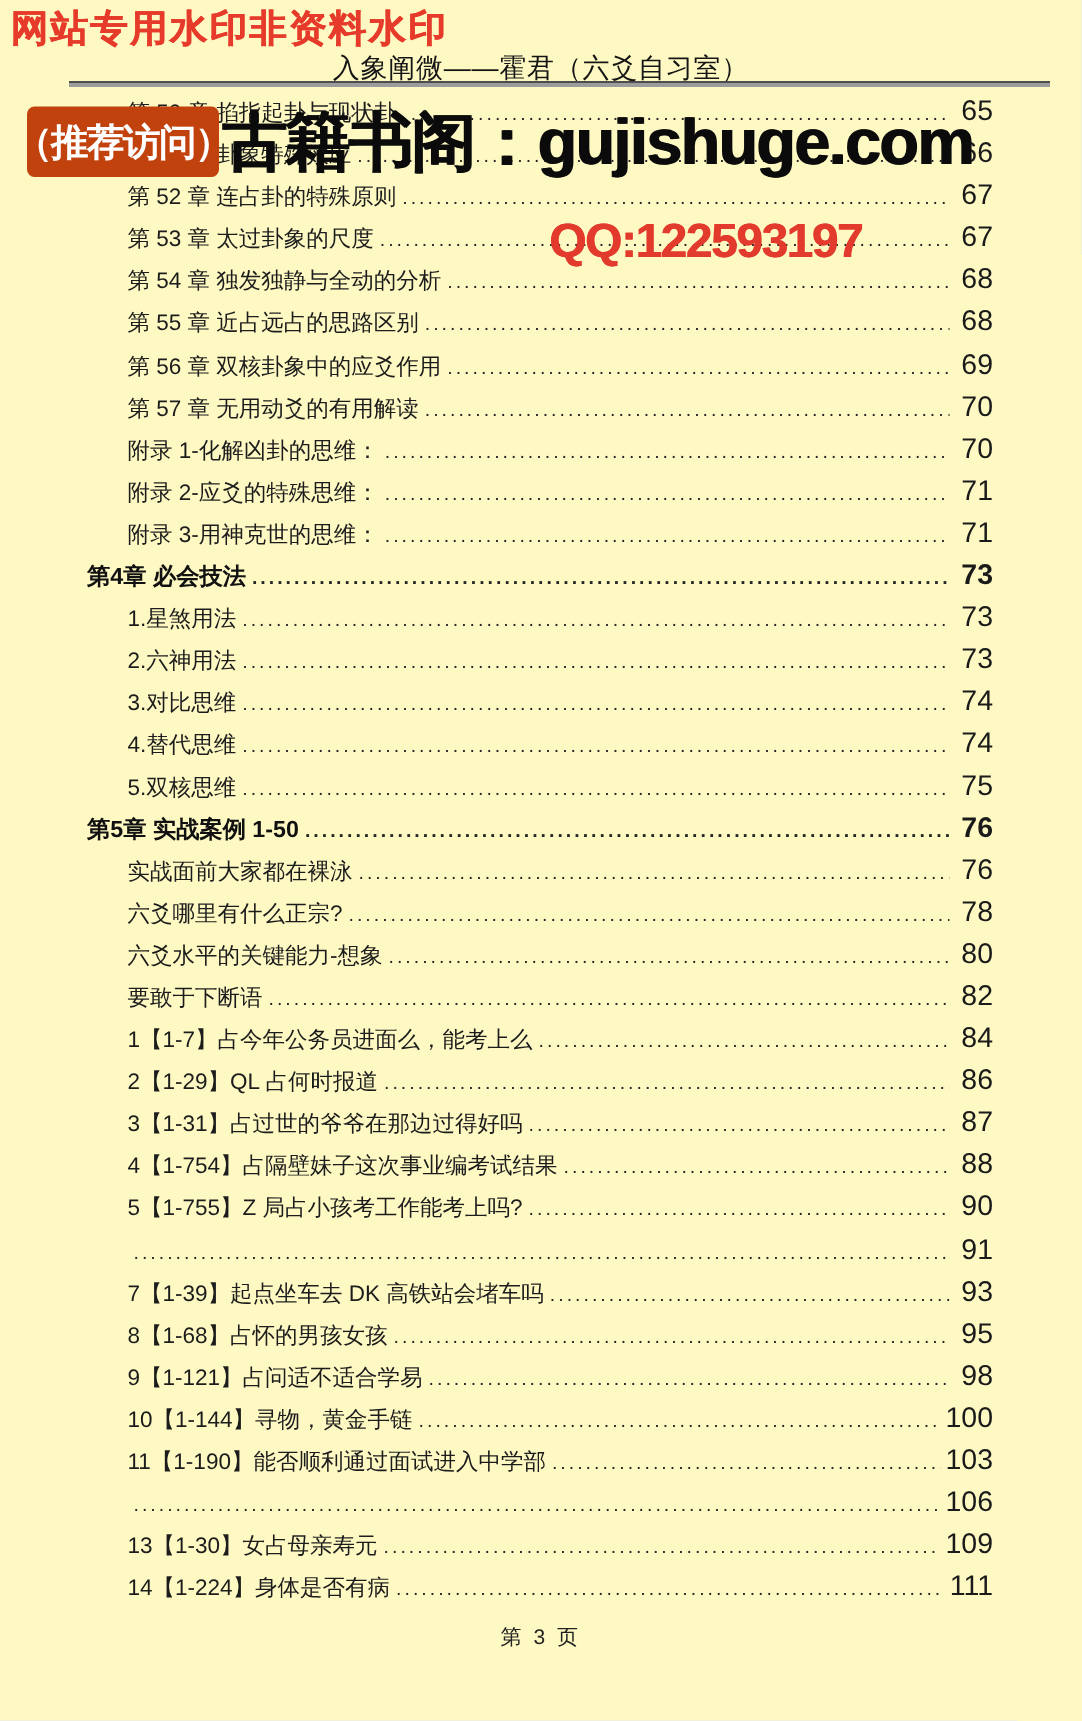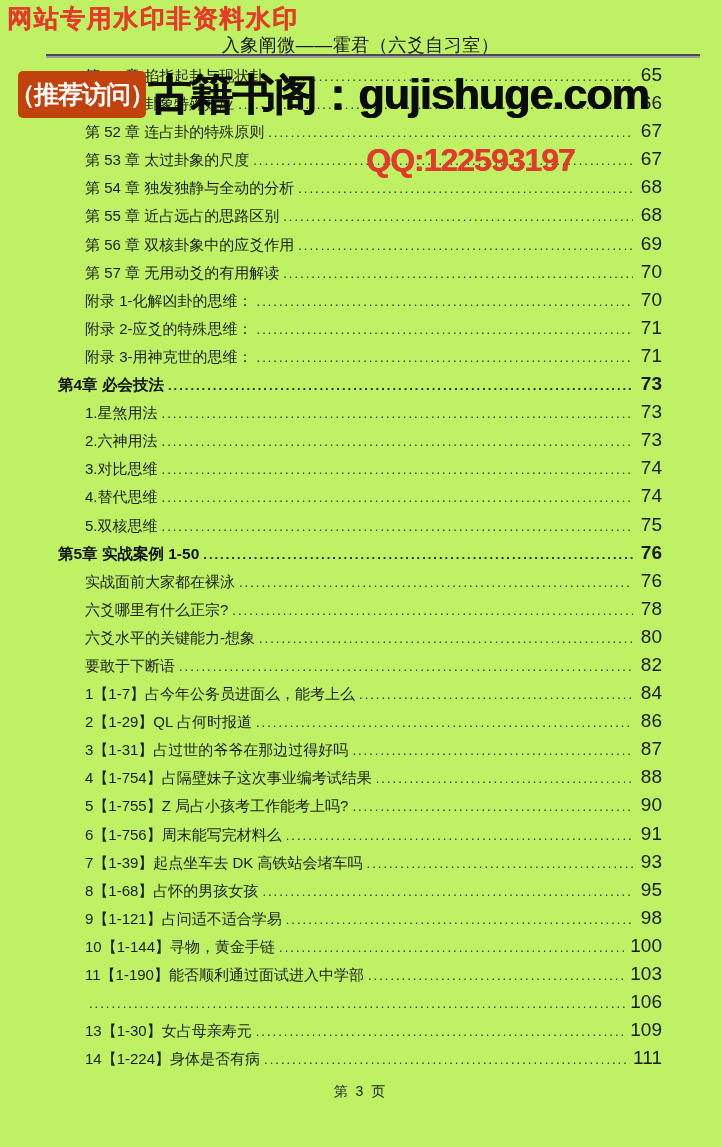--- a/index.html
+++ b/index.html
@@ -1,20 +1,20 @@
 <!DOCTYPE html>
 <html><head>
 <meta charset="utf-8">
 <style>
   html,body{margin:0;padding:0;background:#e9e9e9;}
   .page{
     position:relative;
     width:721px;height:1147px;
     margin:0 auto;
-    background:#bef264;
+    background:#fef9c3;
     overflow:hidden;
     font-family:"Liberation Sans","DejaVu Sans",sans-serif;
     color:#1b1b1b;
   }
   
   .doc-header{
     position:absolute;top:33px;left:0;width:100%;
     text-align:center;font-size:18px;letter-spacing:.5px;color:#151515;
   }
   .header-rule{
@@ -244,21 +244,20 @@
       <span class="toc-page">88</span>
     </div>
 
     <div class="toc-row sub">
       <span class="toc-title">5【1-755】Z 局占小孩考工作能考上吗?</span>
       <span class="toc-dots"></span>
       <span class="toc-page">90</span>
     </div>
 
     <div class="toc-row sub">
-      <span class="toc-title">6【1-756】周末能写完材料么</span>
       <span class="toc-dots"></span>
       <span class="toc-page">91</span>
     </div>
 
     <div class="toc-row sub">
       <span class="toc-title">7【1-39】起点坐车去 DK 高铁站会堵车吗</span>
       <span class="toc-dots"></span>
       <span class="toc-page">93</span>
     </div>
 

